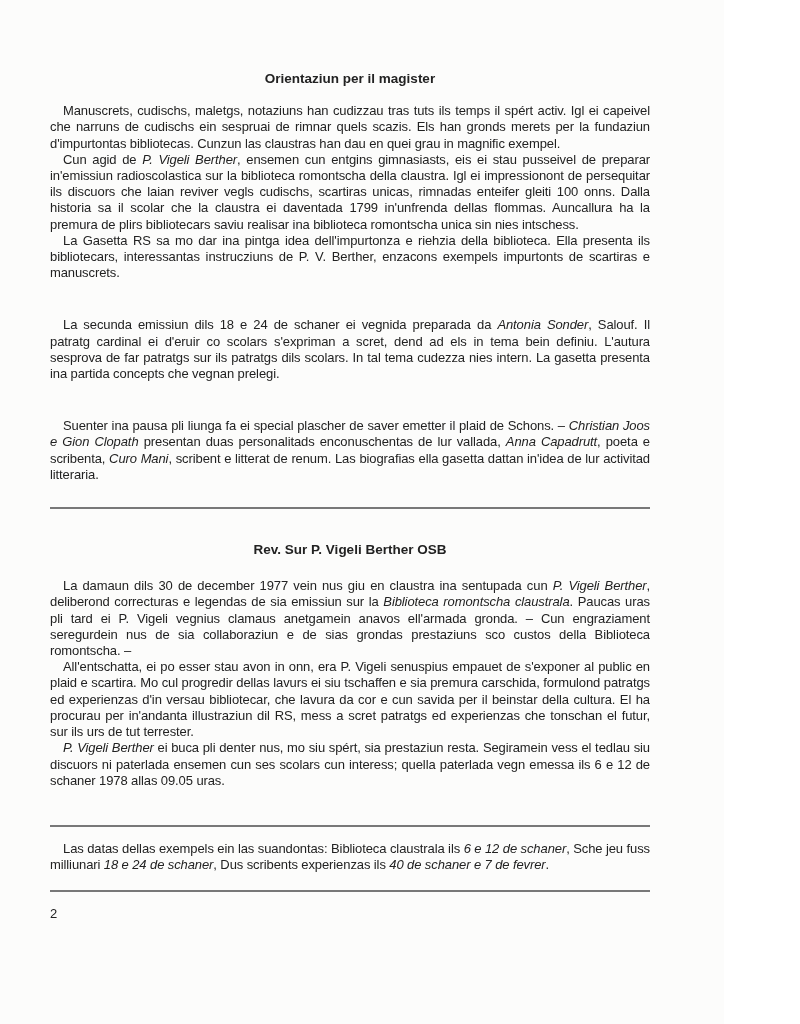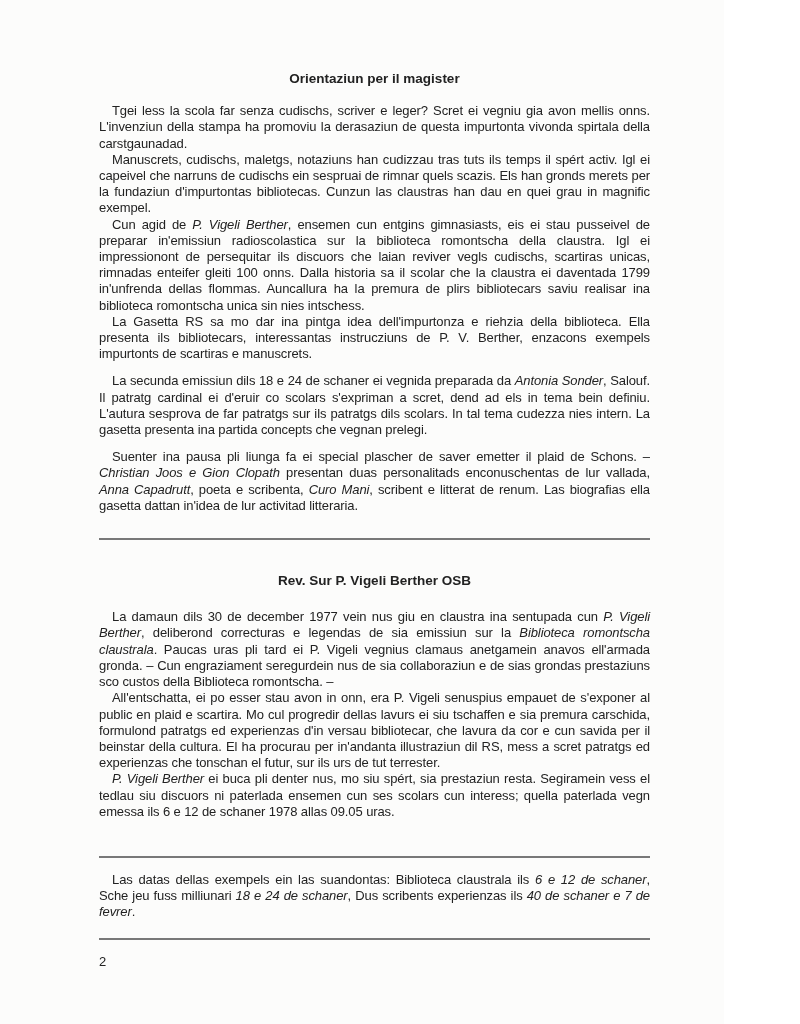--- a/index.html
+++ b/index.html
@@ -2,42 +2,42 @@
 <html><head>
 <meta charset="utf-8">
 <style>
   html, body { margin: 0; padding: 0; background: #ffffff; }
   .page {
     position: relative;
     width: 724px;
     height: 1024px;
     box-sizing: border-box;
     background: #fcfcfb;
-    padding: 71px 74px 0 99px;
+    padding: 71px 74px 0 50px;
     font-family: "Liberation Sans", sans-serif;
     font-size: 13px;
     line-height: 16.2px;
     letter-spacing: -0.1px;
     color: #222222;
     overflow: hidden;
   }
   .article-title {
     font-size: 13.5px;
     font-weight: bold;
     text-align: center;
     margin: 0 0 16px 0;
     letter-spacing: 0;
   }
   .article-title.second { margin: 33px 0 20px 0; }
   .body p {
     margin: 0;
     text-indent: 13px;
     text-align: justify;
   }
-  .body p.gap { margin-top: 11px; }
+  .body p.gap { margin-top: 36px; }
   .body em { font-style: italic; }
   .signature {
     text-align: right;
     margin-top: -16.2px;
   }
   .rule {
     height: 2px;
     background: #787878;
     margin: 0;
   }
@@ -48,21 +48,20 @@
   .page-number { margin-top: 14px; font-size: 13px; }
 </style>
 </head>
 <body>
 
 <div class="page">
 
   <section>
     <h1 class="article-title">Orientaziun per il magister</h1>
     <div class="body">
-        <p><span>Tgei less la scola far senza cudischs, scriver e leger? Scret ei vegniu gia avon mellis onns. L'invenziun della stampa ha promoviu la derasaziun de questa impurtonta vivonda spirtala della carstgaunadad.</span></p>
         <p><span>Manuscrets, cudischs, maletgs, notaziuns han cudizzau tras tuts ils temps il spért activ. Igl ei capeivel che narruns de cudischs ein sespruai de rimnar quels scazis. Els han gronds merets per la fundaziun d'impurtontas bibliotecas. Cunzun las claustras han dau en quei grau in magnific exempel.</span></p>
         <p><span>Cun agid de </span><em>P. Vigeli Berther</em><span>, ensemen cun entgins gimnasiasts, eis ei stau pusseivel de preparar in'emissiun radioscolastica sur la biblioteca romontscha della claustra. Igl ei impressionont de persequitar ils discuors che laian reviver vegls cudischs, scartiras unicas, rimnadas enteifer gleiti 100 onns. Dalla historia sa il scolar che la claustra ei daventada 1799 in'unfrenda dellas flommas. Auncallura ha la premura de plirs bibliotecars saviu realisar ina biblioteca romontscha unica sin nies intschess.</span></p>
         <p><span>La Gasetta RS sa mo dar ina pintga idea dell'impurtonza e riehzia della biblioteca. Ella presenta ils bibliotecars, interessantas instrucziuns de P. V. Berther, enzacons exempels impurtonts de scartiras e manuscrets.</span></p>
         <p class="gap"><span>La secunda emissiun dils 18 e 24 de schaner ei vegnida preparada da </span><em>Antonia Sonder</em><span>, Salouf. Il patratg cardinal ei d'eruir co scolars s'expriman a scret, dend ad els in tema bein definiu. L'autura sesprova de far patratgs sur ils patratgs dils scolars. In tal tema cudezza nies intern. La gasetta presenta ina partida concepts che vegnan prelegi.</span></p>
         <p class="gap"><span>Suenter ina pausa pli liunga fa ei special plascher de saver emetter il plaid de Schons. – </span><em>Christian Joos e Gion Clopath</em><span> presentan duas personalitads enconuschentas de lur vallada, </span><em>Anna Capadrutt</em><span>, poeta e scribenta, </span><em>Curo Mani</em><span>, scribent e litterat de renum. Las biografias ella gasetta dattan in'idea de lur activitad litteraria.</span></p>
       </div>
   </section>
 
   <div class="rule rule-1"></div>
 

